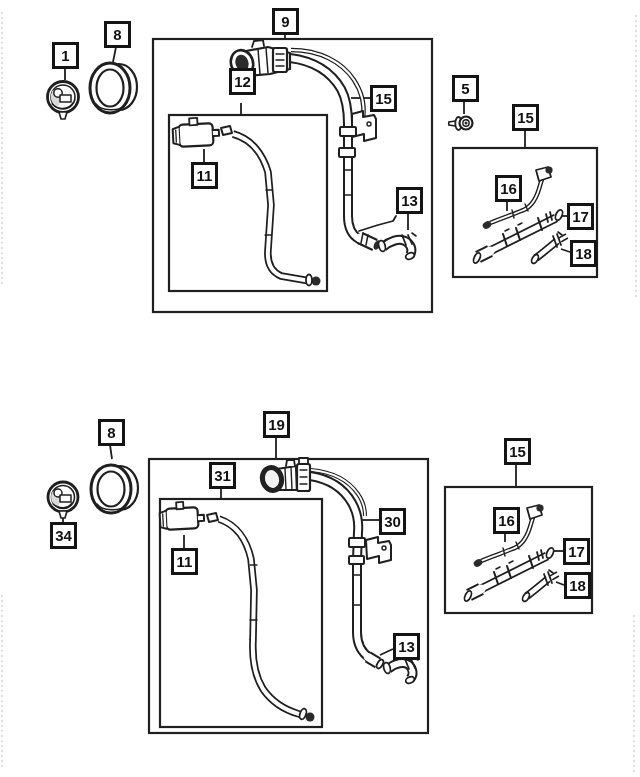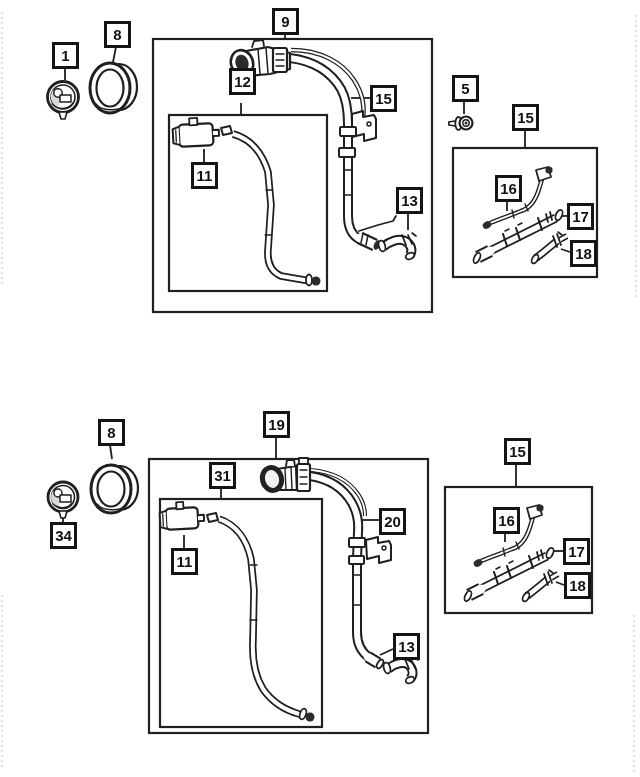--- a/index.html
+++ b/index.html
@@ -294,21 +294,21 @@
   <div class="callout" style="left:452px;top:75px">5</div>
   <div class="callout" style="left:512px;top:104px">15</div>
   <div class="callout" style="left:495px;top:175px">16</div>
   <div class="callout" style="left:567px;top:203px">17</div>
   <div class="callout" style="left:570px;top:240px">18</div>
 
   <div class="callout" style="left:98px;top:419px">8</div>
   <div class="callout" style="left:50px;top:522px">34</div>
   <div class="callout" style="left:263px;top:411px">19</div>
   <div class="callout" style="left:209px;top:462px">31</div>
-  <div class="callout" style="left:379px;top:508px">20</div>
+  <div class="callout" style="left:379px;top:508px">30</div>
   <div class="callout" style="left:171px;top:548px">11</div>
   <div class="callout" style="left:393px;top:633px">13</div>
   <div class="callout" style="left:504px;top:438px">15</div>
   <div class="callout" style="left:493px;top:507px">16</div>
   <div class="callout" style="left:563px;top:538px">17</div>
   <div class="callout" style="left:564px;top:572px">18</div>
 
 </div>
 
 </body></html>

